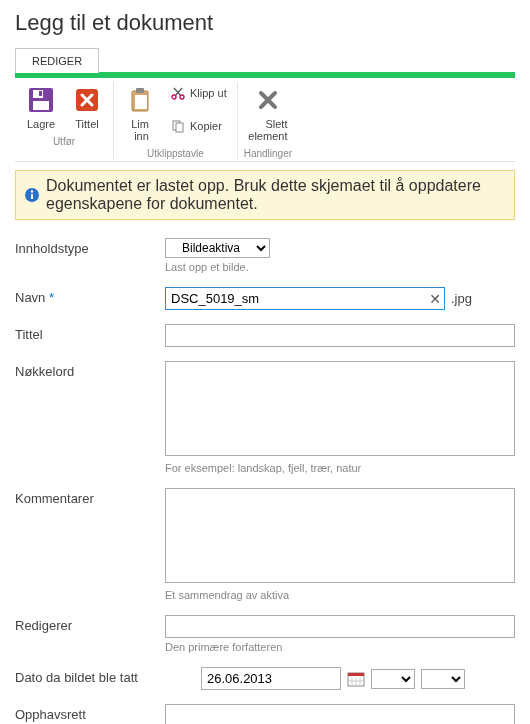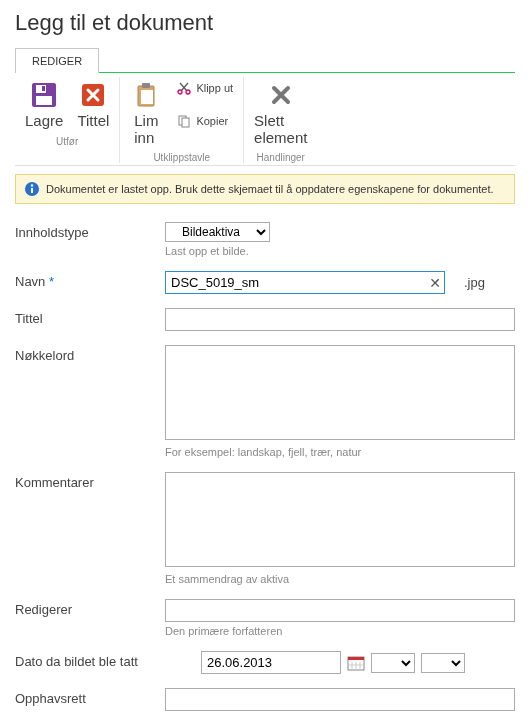--- a/index.html
+++ b/index.html
@@ -1,42 +1,42 @@
 <!DOCTYPE html>
 <html><head>
 <meta charset="utf-8">
 <style>
 * { box-sizing: border-box; margin: 0; padding: 0; }
 body { font-family: "Segoe UI", Tahoma, sans-serif; font-size: 13px; color: #333; background: #fff; width: 530px; }
 .page { padding: 10px 15px 15px 15px; }
 .page-title { font-size: 22px; font-weight: 300; color: #333; margin-bottom: 12px; }
-.tab-bar { display: flex; border-bottom: 1px solid #22c55e; }
+.tab-bar { display: flex; border-bottom: 6px solid #22c55e; }
 .tab { padding: 6px 16px; font-size: 11px; color: #555; border: 1px solid #c6c6c6; border-bottom: none; background: #fff; margin-bottom: -1px; position: relative; cursor: pointer; }
 .tab.active { color: #333; background: #fff; }
 .ribbon { display: flex; border-bottom: 1px solid #e0e0e0; padding: 4px 0 2px 0; }
 .ribbon-group { display: flex; flex-direction: column; align-items: center; border-right: 1px solid #e6e6e6; padding: 0 6px; }
 .ribbon-group:last-child { border-right: none; }
 .group-items { display: flex; align-items: flex-start; gap: 6px; }
 .big-btn { display: flex; flex-direction: column; align-items: center; padding: 2px 4px; cursor: pointer; min-width: 40px; }
 .big-btn .icon-wrap { width: 32px; height: 32px; display: flex; align-items: center; justify-content: center; }
-.big-btn .lbl { font-size: 15px; color: #444; text-align: left; line-height: 1.1; margin-top: 2px; }
+.big-btn .lbl { font-size: 11px; color: #444; text-align: right; line-height: 1.1; margin-top: 2px; }
 .small-btns { display: flex; flex-direction: column; gap: 15px; padding-top: 2px; }
 .small-btn { display: flex; align-items: center; gap: 4px; padding: 1px 4px; cursor: pointer; font-size: 11px; color: #444; }
 .small-btn .sicon { width: 16px; height: 16px; display: flex; align-items: center; justify-content: center; }
 .group-label { font-size: 10px; color: #888; margin-top: 4px; text-align: center; width: 100%; }
-.info-bar { display: flex; align-items: center; gap: 6px; background: #fdf7d9; border: 1px solid #e8d77f; padding: 6px 8px; margin-top: 8px; font-size: 11px; color: #333; }
+.info-bar { display: flex; align-items: center; gap: 6px; background: #fdf7d9; border: 1px solid #e8d77f; padding: 6px 8px; margin-top: 8px; font-size: 16px; color: #333; }
 .info-bar .info-icon { width: 16px; height: 16px; flex-shrink: 0; }
 .form { margin-top: 18px; }
 .row { display: flex; align-items: flex-start; margin-bottom: 14px; }
 .row .label { width: 150px; flex-shrink: 0; font-size: 13px; color: #444; padding-top: 3px; }
 .row .control { flex: 1; }
 .req { color: #0072c6; }
 select { border: 1px solid #ababab; font-size: 12px; padding: 1px 12px; background: #fff; }
 .hint { font-size: 11px; color: #888; margin-top: 3px; }
-.name-wrap { display: flex; align-items: center; gap: 19px; }
+.name-wrap { display: flex; align-items: center; gap: 6px; }
 .name-input-wrap { position: relative; flex: 0 0 280px; }
 input[type="text"] { width: 100%; border: 1px solid #ababab; padding: 3px 5px; font-size: 13px; }
 .name-input-wrap input { border: 1px solid #2a8dd4; padding-right: 22px; }
 .clear-x { position: absolute; right: 4px; top: 50%; transform: translateY(-50%); font-size: 14px; color: #555; cursor: pointer; font-family: Arial; }
 .ext { font-size: 13px; color: #444; }
 textarea { width: 100%; border: 1px solid #ababab; padding: 3px 5px; font-size: 13px; resize: none; }
 .ta-med { height: 95px; }
 .date-row { display: flex; align-items: center; gap: 6px; }
 .date-row input[type="text"] { width: 140px; margin-left: 36px; }
 .cal-icon { width: 18px; height: 18px; cursor: pointer; }

